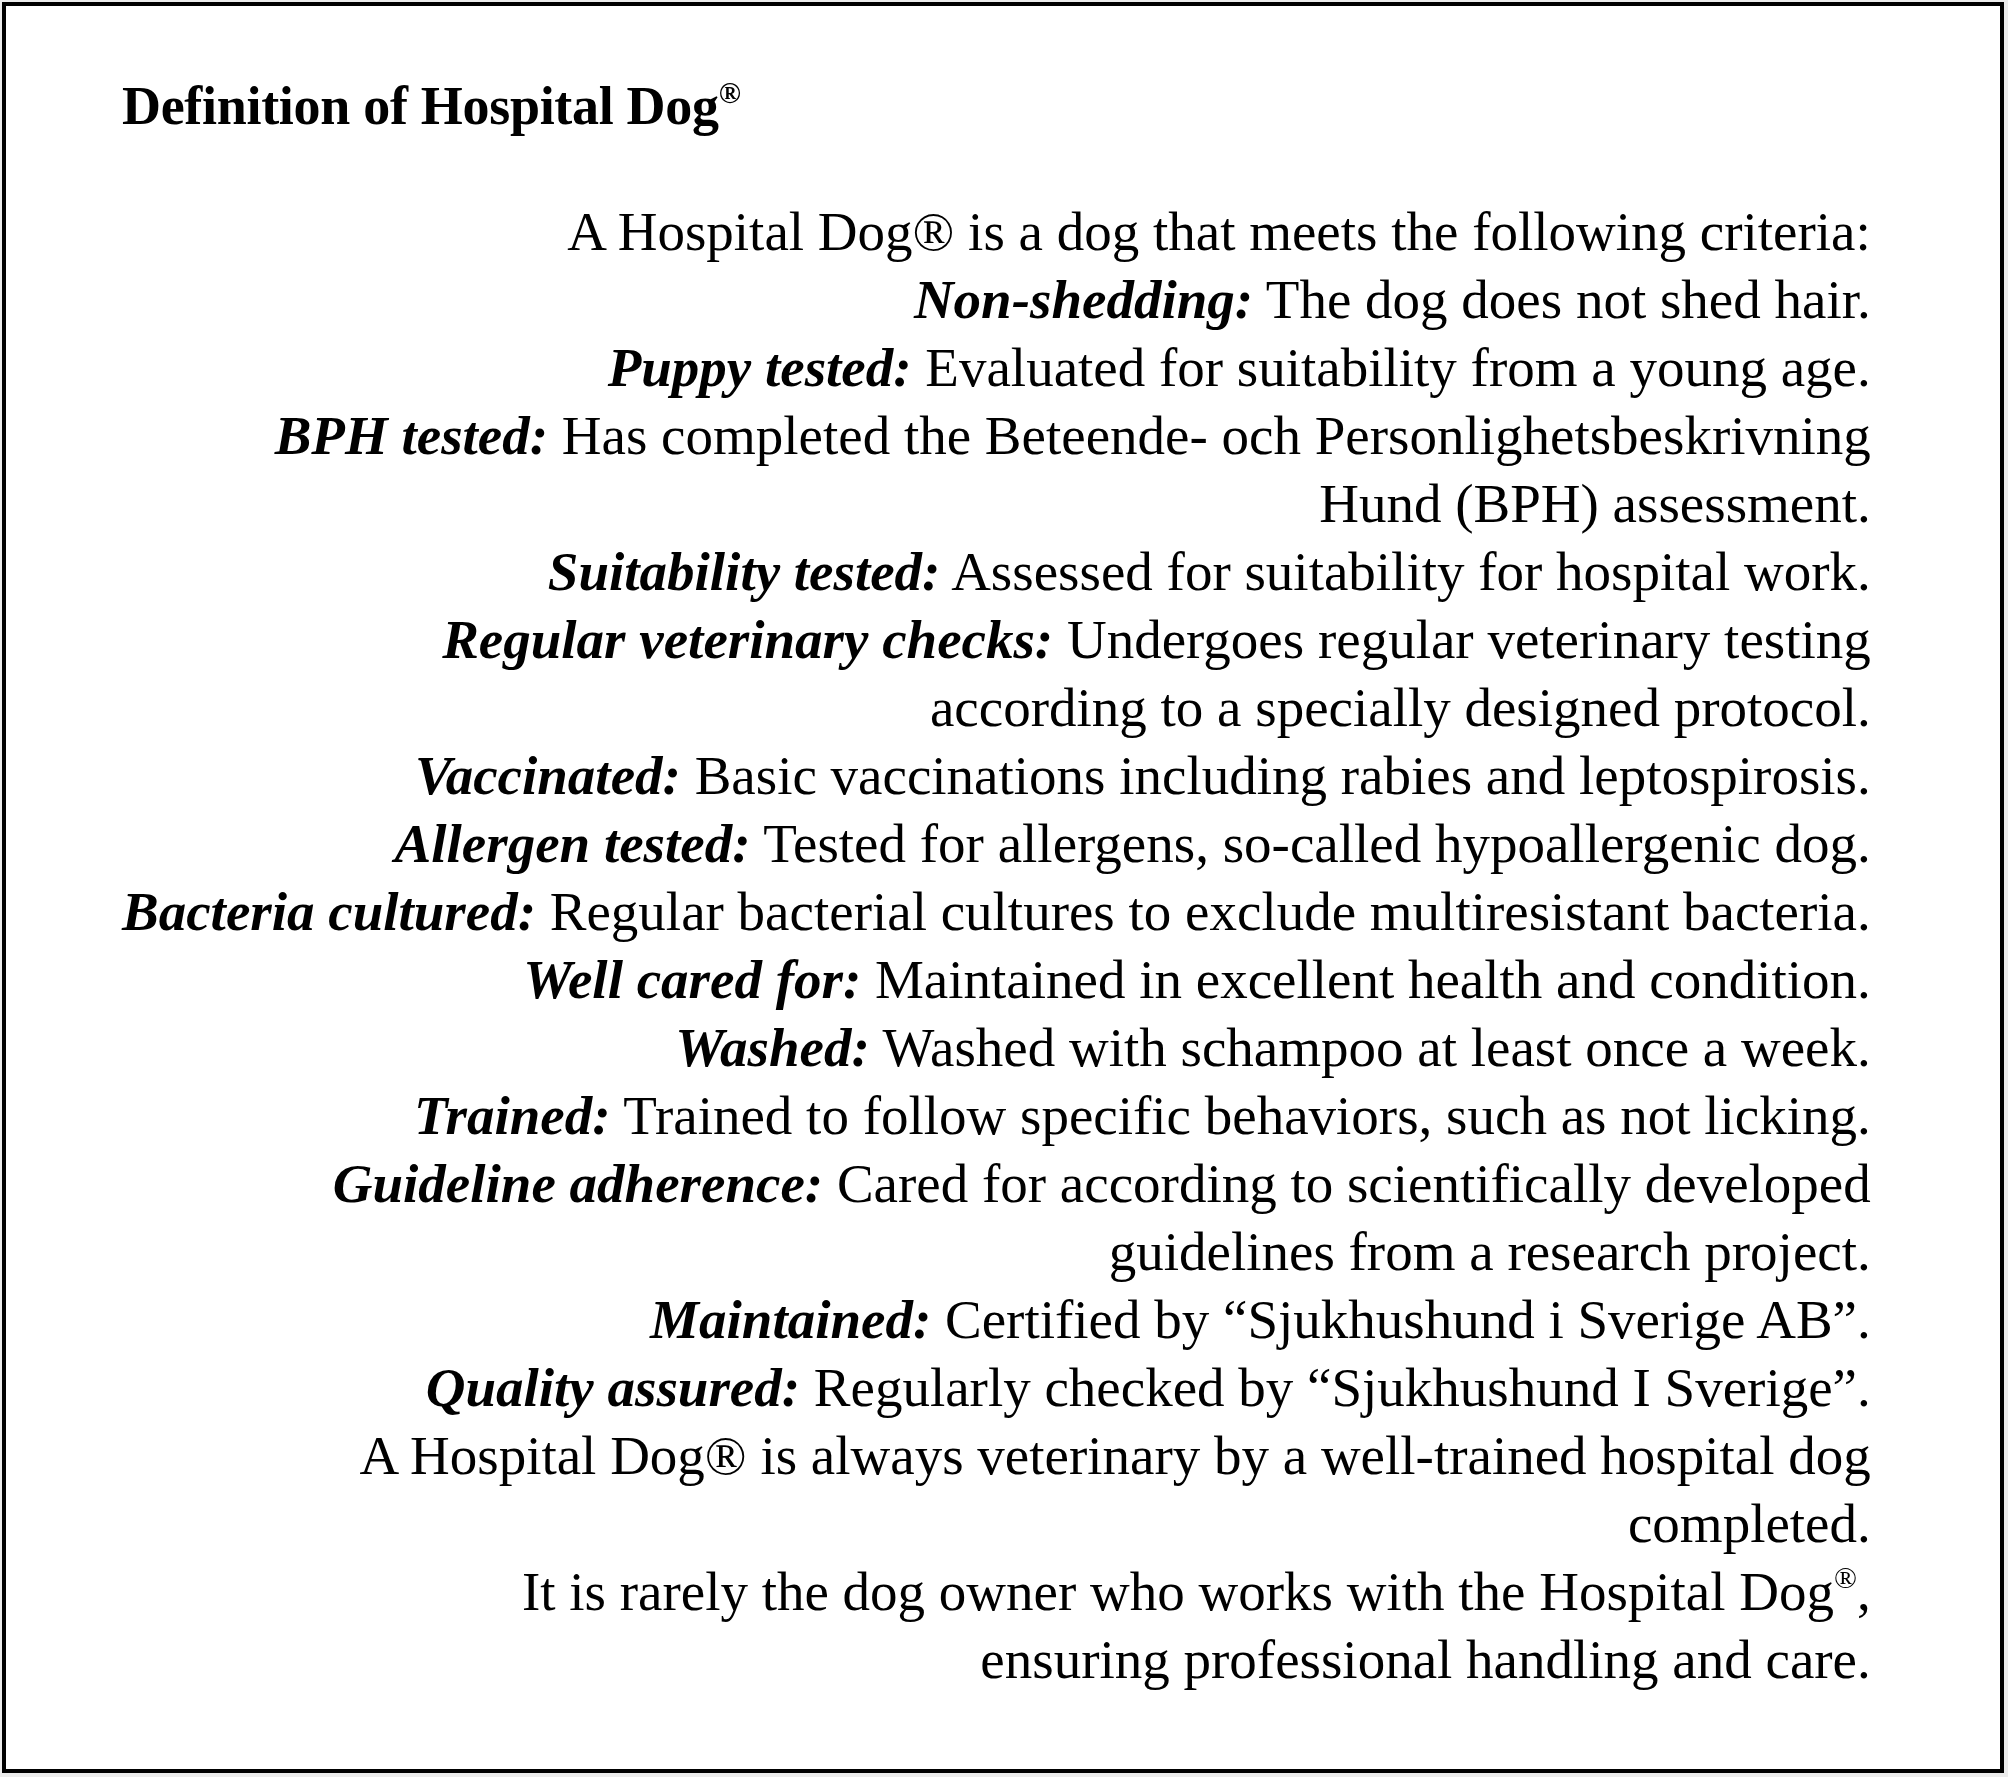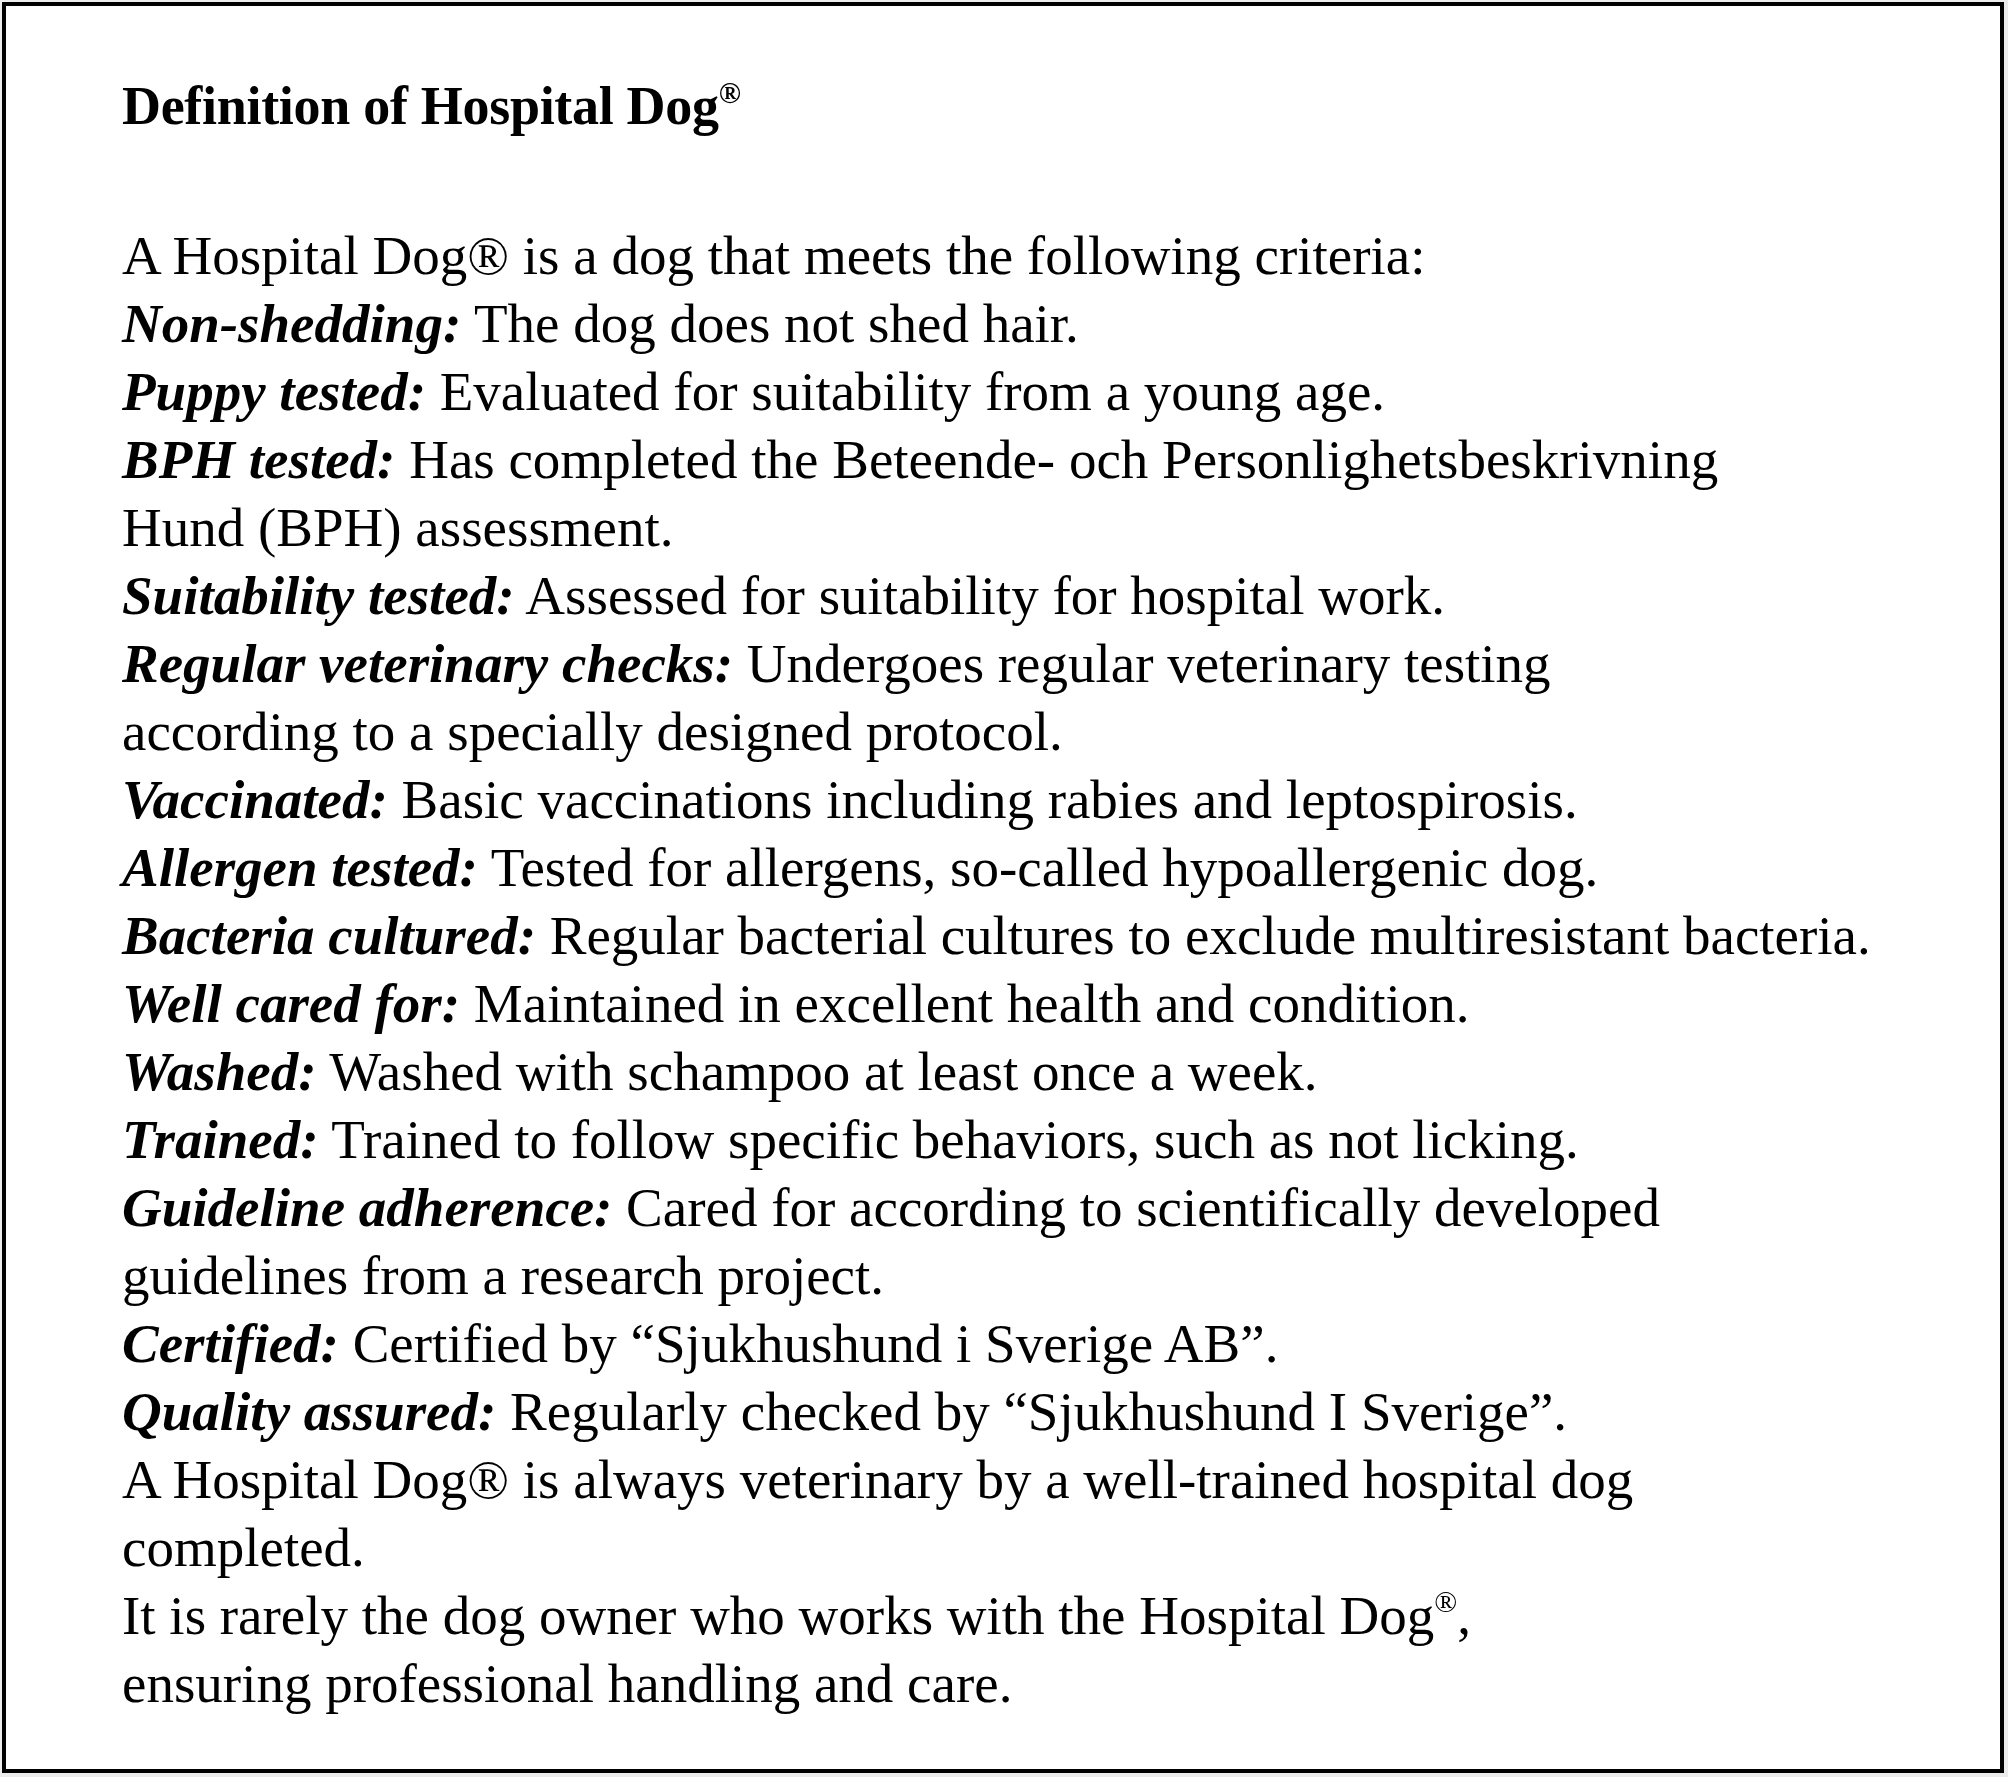--- a/index.html
+++ b/index.html
@@ -44,23 +44,24 @@
   .title sup, .line sup {
     font-size: 0.55em;
     line-height: 0;
     vertical-align: 0;
     position: relative;
     top: -0.72em;
   }
   .body-block {
     position: absolute;
     left: 116px;
-    top: 216px;
+    top: 192px;
     font-size: 55px;
     line-height: 68px;
+    text-align: right;
   }
   .line {
     display: block;
     height: 68px;
     white-space: nowrap;
   }
   .label {
     font-weight: bold;
     font-style: italic;
   }
@@ -82,21 +83,21 @@
       <div class="line"><span class="label">Regular veterinary checks:</span><span> Undergoes regular veterinary testing</span></div>
       <div class="line"><span class="label"></span><span>according to a specially designed protocol.</span></div>
       <div class="line"><span class="label">Vaccinated:</span><span> Basic vaccinations including rabies and leptospirosis.</span></div>
       <div class="line"><span class="label">Allergen tested:</span><span> Tested for allergens, so-called hypoallergenic dog.</span></div>
       <div class="line"><span class="label">Bacteria cultured:</span><span> Regular bacterial cultures to exclude multiresistant bacteria.</span></div>
       <div class="line"><span class="label">Well cared for:</span><span> Maintained in excellent health and condition.</span></div>
       <div class="line"><span class="label">Washed:</span><span> Washed with schampoo at least once a week.</span></div>
       <div class="line"><span class="label">Trained:</span><span> Trained to follow specific behaviors, such as not licking.</span></div>
       <div class="line"><span class="label">Guideline adherence:</span><span> Cared for according to scientifically developed</span></div>
       <div class="line"><span class="label"></span><span>guidelines from a research project.</span></div>
-      <div class="line"><span class="label">Certified:</span><span> Certified by “Sjukhushund i Sverige AB”.</span></div>
+      <div class="line"><span class="label">Maintained:</span><span> Certified by “Sjukhushund i Sverige AB”.</span></div>
       <div class="line"><span class="label">Quality assured:</span><span> Regularly checked by “Sjukhushund I Sverige”.</span></div>
       <div class="line"><span class="label"></span><span>A Hospital Dog® is always veterinary by a well-trained hospital dog</span></div>
       <div class="line"><span class="label"></span><span>completed.</span></div>
       <div class="line"><span class="label"></span><span>It is rarely the dog owner who works with the Hospital Dog</span><sup>®</sup><span>,</span></div>
       <div class="line"><span class="label"></span><span>ensuring professional handling and care.</span></div>
     </div>
   </div>
 </div>
 
 </body></html>

